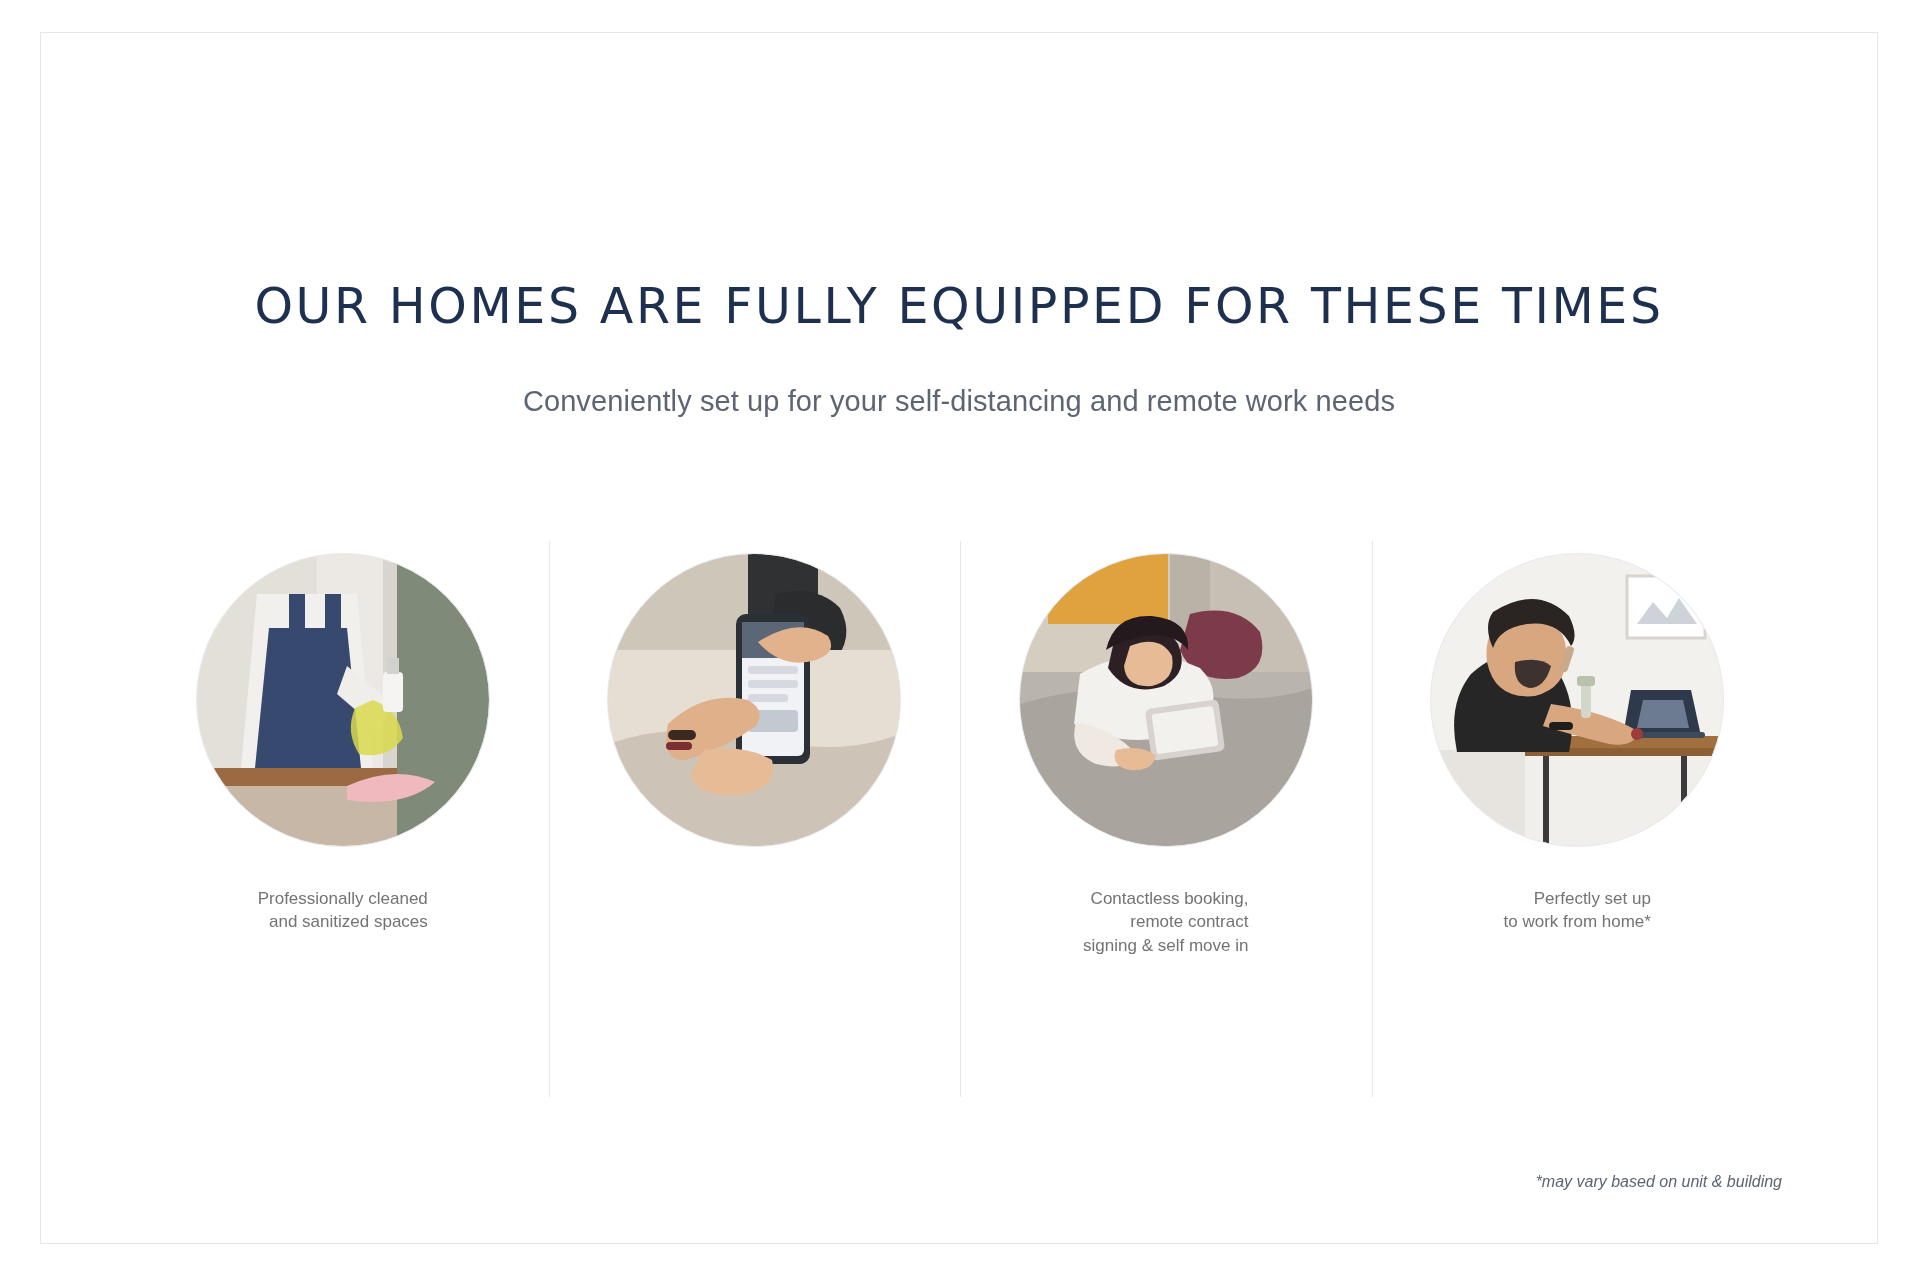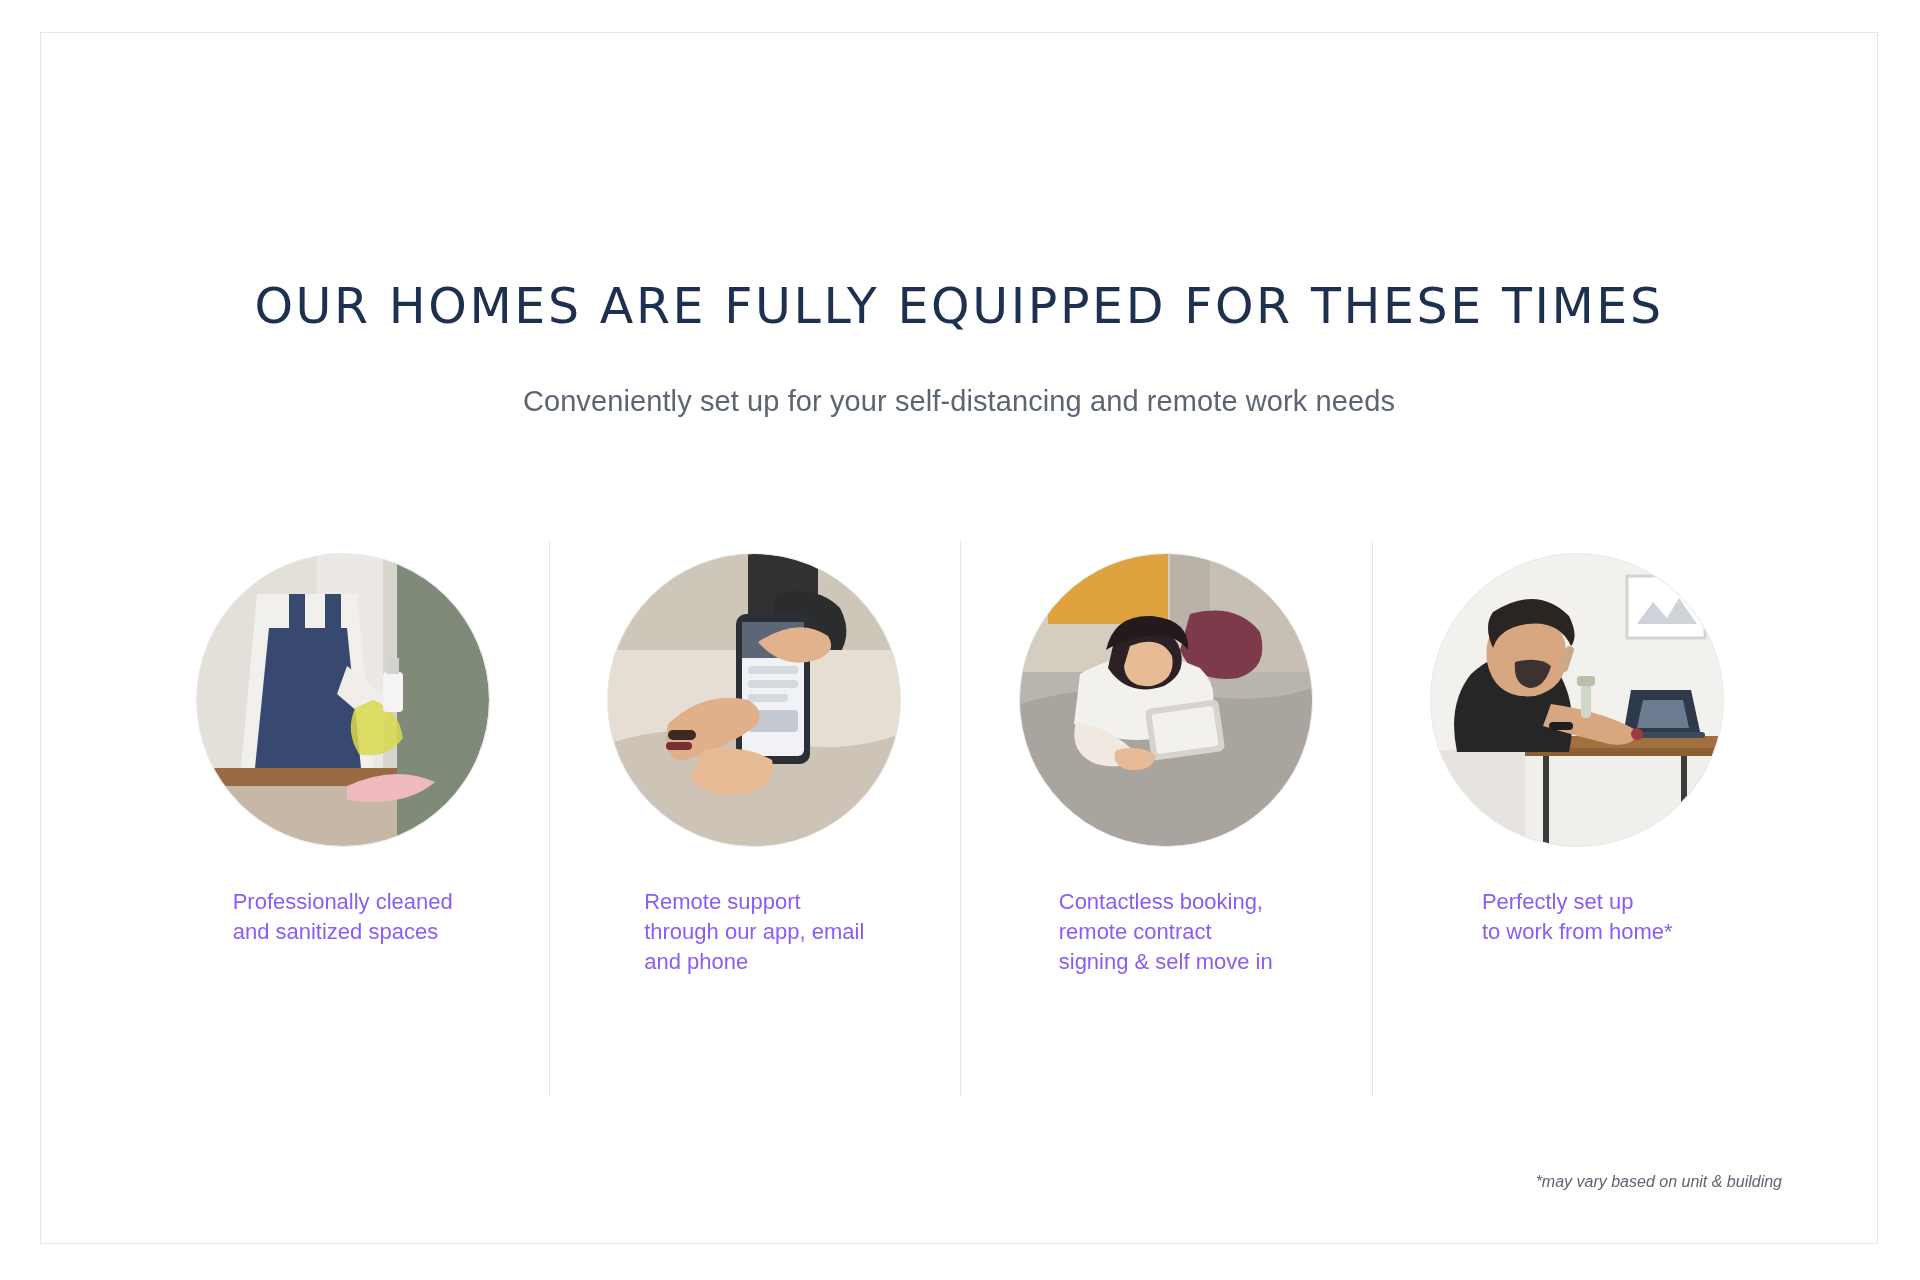--- a/index.html
+++ b/index.html
@@ -108,24 +108,24 @@
     border: 1px solid #e8eaee;
     overflow: hidden;
     position: relative;
     margin-top: 12px;
     background: #e9e6e2;
   }
   .photo svg { display: block; width: 100%; height: 100%; }
 
   .caption {
     margin-top: 40px;
-    text-align: left;
-    font-size: 22px;
+    text-align: right;
+    font-size: 17px;
     line-height: 1.37;
-    color: #8b5cf6;
+    color: #737373;
     max-width: 330px;
   }
 
   
   .footnote {
     position: absolute;
     right: 95px;
     top: 1140px;
     font-size: 16px;
     font-style: italic;
@@ -199,23 +199,20 @@
             <rect x="140" y="140" width="40" height="8" rx="3" fill="#d6dae0"></rect>
             <rect x="140" y="156" width="50" height="22" rx="4" fill="#c3c9d1"></rect>
             <path d="M60 170 q36 -34 80 -24 q18 10 8 26 q-30 22 -70 34 q-26 2 -18 -36 z" fill="#e0b08b"></path>
             <path d="M96 196 q40 -6 68 10 q6 26 -26 34 q-44 6 -56 -18 z" fill="#e7bb96"></path>
             <path d="M150 88 q40 -26 70 -6 q10 16 -12 24 q-34 10 -58 -18 z" fill="#e2b28d"></path>
             <rect x="60" y="176" width="28" height="10" rx="5" fill="#3a2a22"></rect>
             <rect x="58" y="188" width="26" height="8" rx="4" fill="#7a2f33"></rect>
           </g>
         </svg>
       </div>
-      <div class="caption" style="white-space: pre-line;">Remote support
-through our app, email
-and phone</div>
     </div>
 
     <div class="col">
       <div class="photo">
         <svg viewBox="0 0 292 292" xmlns="http://www.w3.org/2000/svg">
           <defs>
               <clipPath id="c3">
                 <circle cx="146" cy="146" r="146"></circle>
               </clipPath>
             </defs>

